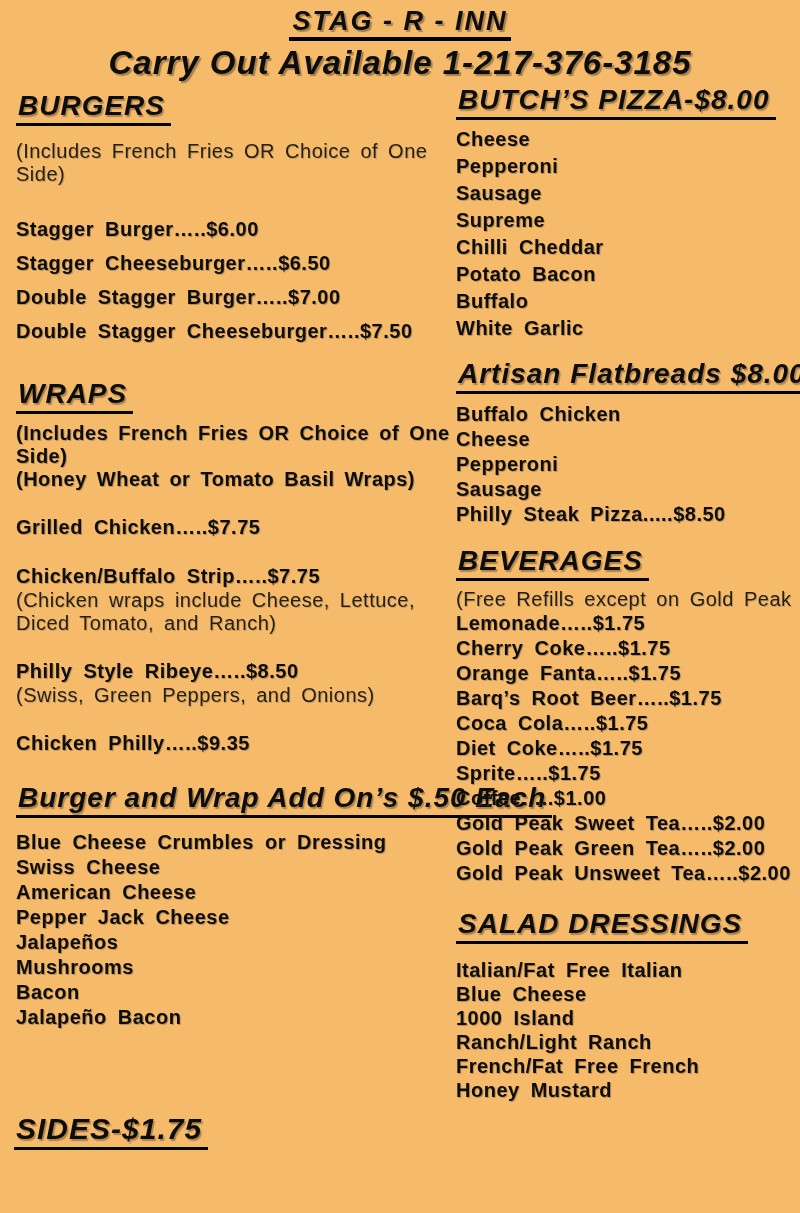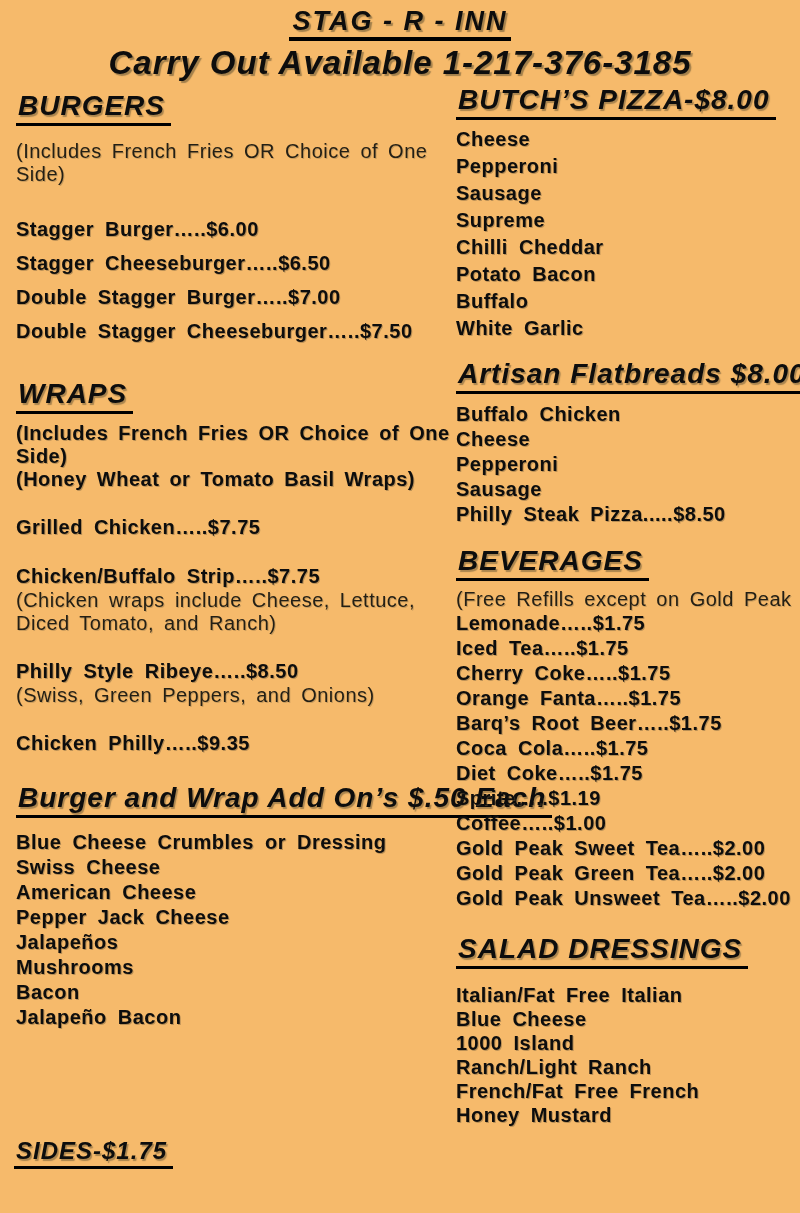--- a/index.html
+++ b/index.html
@@ -94,21 +94,21 @@
   .sec-bev{margin-top:18px;}
   .sec-bev .note{margin-top:6px;line-height:24px;white-space:nowrap;}
   .sec-bev ul.items li{line-height:25px;}
 
   .sec-dress{margin-top:22px;}
   .sec-dress ul.items{margin-top:14px;}
   .sec-dress ul.items li{line-height:24px;}
 
   
   .sec-sides{padding-left:14px;margin-top:10px;}
-  .sec-sides .sec-title{font-size:24px;}
+  .sec-sides .sec-title{font-size:30px;}
 </style>
 </head>
 <body>
 
 <div class="page">
 
   <header class="masthead">
     <div><span class="title">STAG - R - INN</span></div>
     <div class="subtitle">Carry Out Available 1-217-376-3185</div>
   </header>
@@ -196,27 +196,26 @@
           <li>Sausage</li>
           <li>Philly Steak Pizza.....$8.50</li>
         </ul>
       </section>
 
       <section class="sec-bev">
         <h2 class="sec-title">BEVERAGES</h2>
         <p class="note">(Free Refills except on Gold Peak Tea)</p>
         <ul class="items">
           <li>Lemonade…..$1.75</li>
-          <li>Iced Tea…..$1.75</li>
           <li>Cherry Coke…..$1.75</li>
           <li>Orange Fanta…..$1.75</li>
           <li>Barq’s Root Beer…..$1.75</li>
           <li>Coca Cola…..$1.75</li>
           <li>Diet Coke…..$1.75</li>
-          <li>Sprite…..$1.19</li>
+          <li>Sprite…..$1.75</li>
           <li>Coffee…..$1.00</li>
           <li>Gold Peak Sweet Tea…..$2.00</li>
           <li>Gold Peak Green Tea…..$2.00</li>
           <li>Gold Peak Unsweet Tea…..$2.00</li>
         </ul>
       </section>
 
       <section class="sec-dress">
         <h2 class="sec-title">SALAD DRESSINGS</h2>
         <ul class="items">

